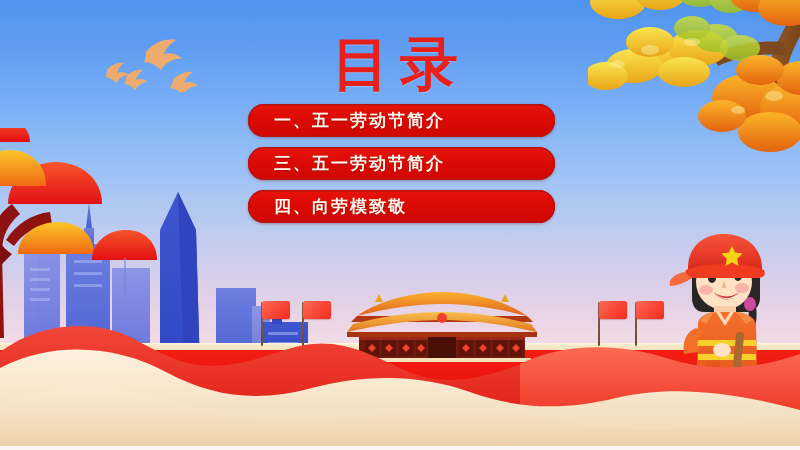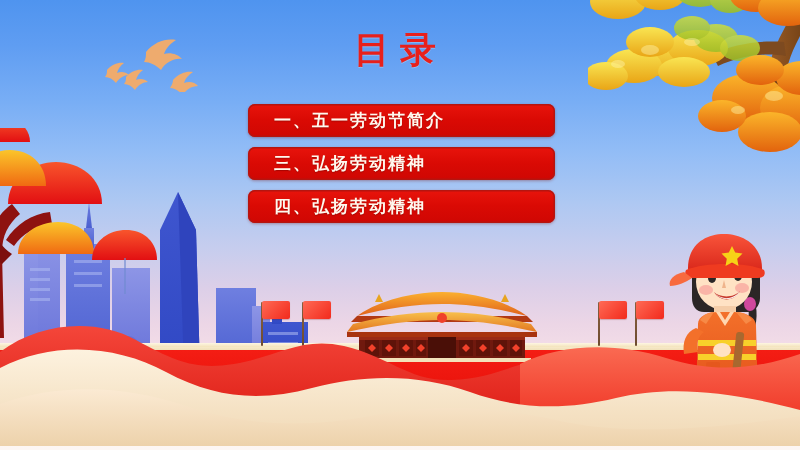--- a/index.html
+++ b/index.html
@@ -67,40 +67,40 @@
   
   .hill{position:absolute;left:0;right:0;bottom:0;}
 
   
   .worker{position:absolute;right:8px;bottom:52px;width:130px;height:170px;}
 
   
   .title{
     position:absolute;top:26px;left:0;right:0;
     text-align:center;
-    font-size:36px;
+    font-size:58px;
     letter-spacing:10px;
     font-weight:700;
     color:#e8201c;
     text-shadow:0 1px 0 rgba(255,255,255,.25);
     font-family:"DejaVu Serif","Liberation Serif",serif;
     z-index:30;
     user-select:none;
   }
 
   
   .menu{
     position:absolute;top:104px;left:248px;width:307px;
     z-index:30;
   }
   .pill{
     position:relative;
     height:33px;
     margin-bottom:10px;
-    border-radius:7px;
+    border-radius:16px;
     background:linear-gradient(180deg,#e8140c 0%,#da0a04 48%,#cf0703 100%);
     box-shadow:0 1px 3px rgba(120,10,5,.35),
                inset 0 0 0 1.5px #b51510;
     display:flex;align-items:center;
     padding-left:26px;
     cursor:pointer;
   }
   .pill-text{
     color:#fff8ee;
     font-size:17px;
@@ -460,22 +460,22 @@
   <div class="title">目录</div>
 
   <div class="menu">
 
     <div class="pill">
       <span class="pill-text">一、五一劳动节简介</span>
     </div>
 
 
     <div class="pill">
-      <span class="pill-text">三、弘扬劳动精神</span>
+      <span class="pill-text">三、五一劳动节简介</span>
     </div>
 
     <div class="pill">
-      <span class="pill-text">四、弘扬劳动精神</span>
+      <span class="pill-text">四、向劳模致敬</span>
     </div>
 
   </div>
 
 </div>
 
 </body></html>

